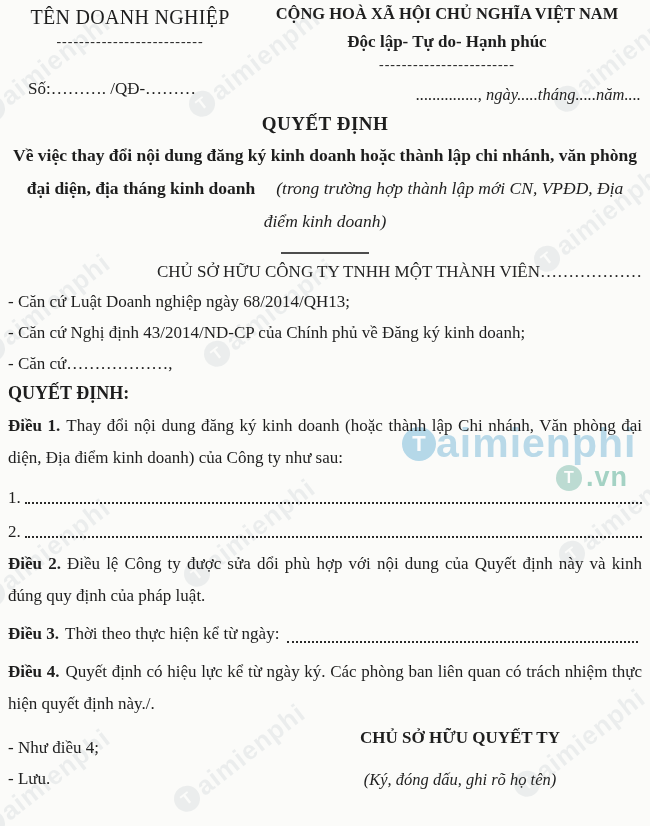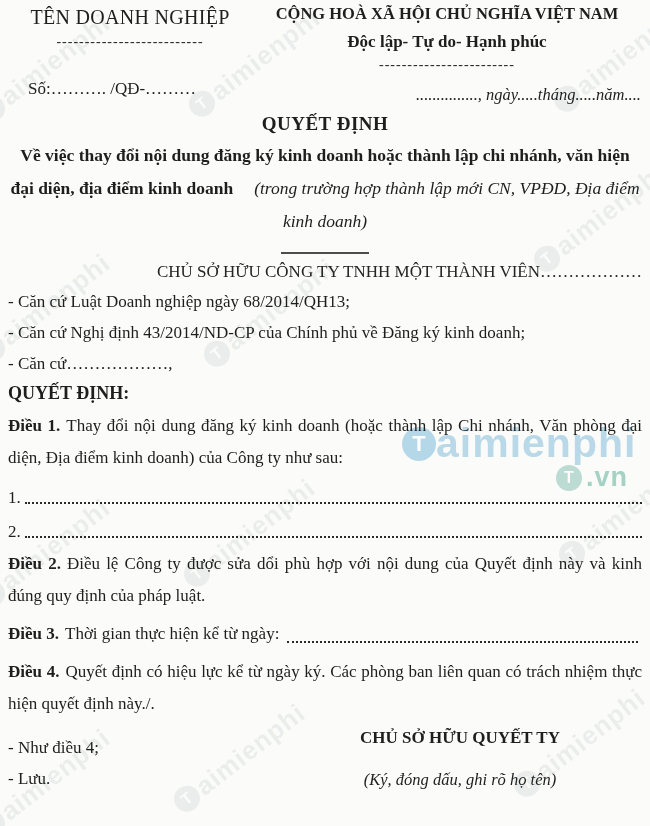--- a/index.html
+++ b/index.html
@@ -144,21 +144,21 @@
         <div class="h-national">CỘNG HOÀ XÃ HỘI CHỦ NGHĨA VIỆT NAM</div>
         <div class="h-motto">Độc lập- Tự do- Hạnh phúc</div>
         <div class="h-dashes">------------------------</div>
         <div class="h-date">..............., ngày.....tháng.....năm....</div>
       </div>
     </div>
 
     <div class="doc-title">QUYẾT ĐỊNH</div>
 
     <div class="subject">
-      <span>Về việc thay đổi nội dung đăng ký kinh doanh hoặc thành lập chi nhánh, văn hiện đại diện, địa điểm kinh doanh</span><span class="subject-note">(trong trường hợp thành lập mới CN, VPĐD, Địa điểm kinh doanh)</span>
+      <span>Về việc thay đổi nội dung đăng ký kinh doanh hoặc thành lập chi nhánh, văn phòng đại diện, địa tháng kinh doanh</span><span class="subject-note">(trong trường hợp thành lập mới CN, VPĐD, Địa điểm kinh doanh)</span>
     </div>
 
     <div class="divider"></div>
 
     <div class="owner">CHỦ SỞ HỮU CÔNG TY TNHH MỘT THÀNH VIÊN………………</div>
 
     <div class="base">- Căn cứ Luật Doanh nghiệp ngày 68/2014/QH13;</div>
     <div class="base">- Căn cứ Nghị định 43/2014/ND-CP của Chính phủ về  Đăng ký kinh doanh;</div>
     <div class="base">- Căn cứ………………,</div>
 
@@ -176,21 +176,21 @@
       <span>2.</span>
       <span class="dots"></span>
     </div>
 
     <div class="article">
       <span class="art-label">Điều 2.</span><span>Điều lệ Công ty được sửa dổi phù hợp với nội dung của Quyết định này và kinh đúng quy định của pháp luật.</span>
     </div>
 
     <div class="article-flex">
       <span class="art-label">Điều 3.</span>
-        <span>Thời gian thực hiện kể từ ngày:</span>
+        <span>Thời theo thực hiện kể từ ngày:</span>
       <span class="dots"></span>
     </div>
 
     <div class="article">
       <span class="art-label">Điều 4.</span><span>Quyết định có hiệu lực kể từ ngày ký. Các phòng ban liên quan có trách nhiệm thực hiện quyết định này./.</span>
     </div>
 
     <div class="footer">
       <div class="f-left">
         <div class="f-item">- Như điều 4;</div>

